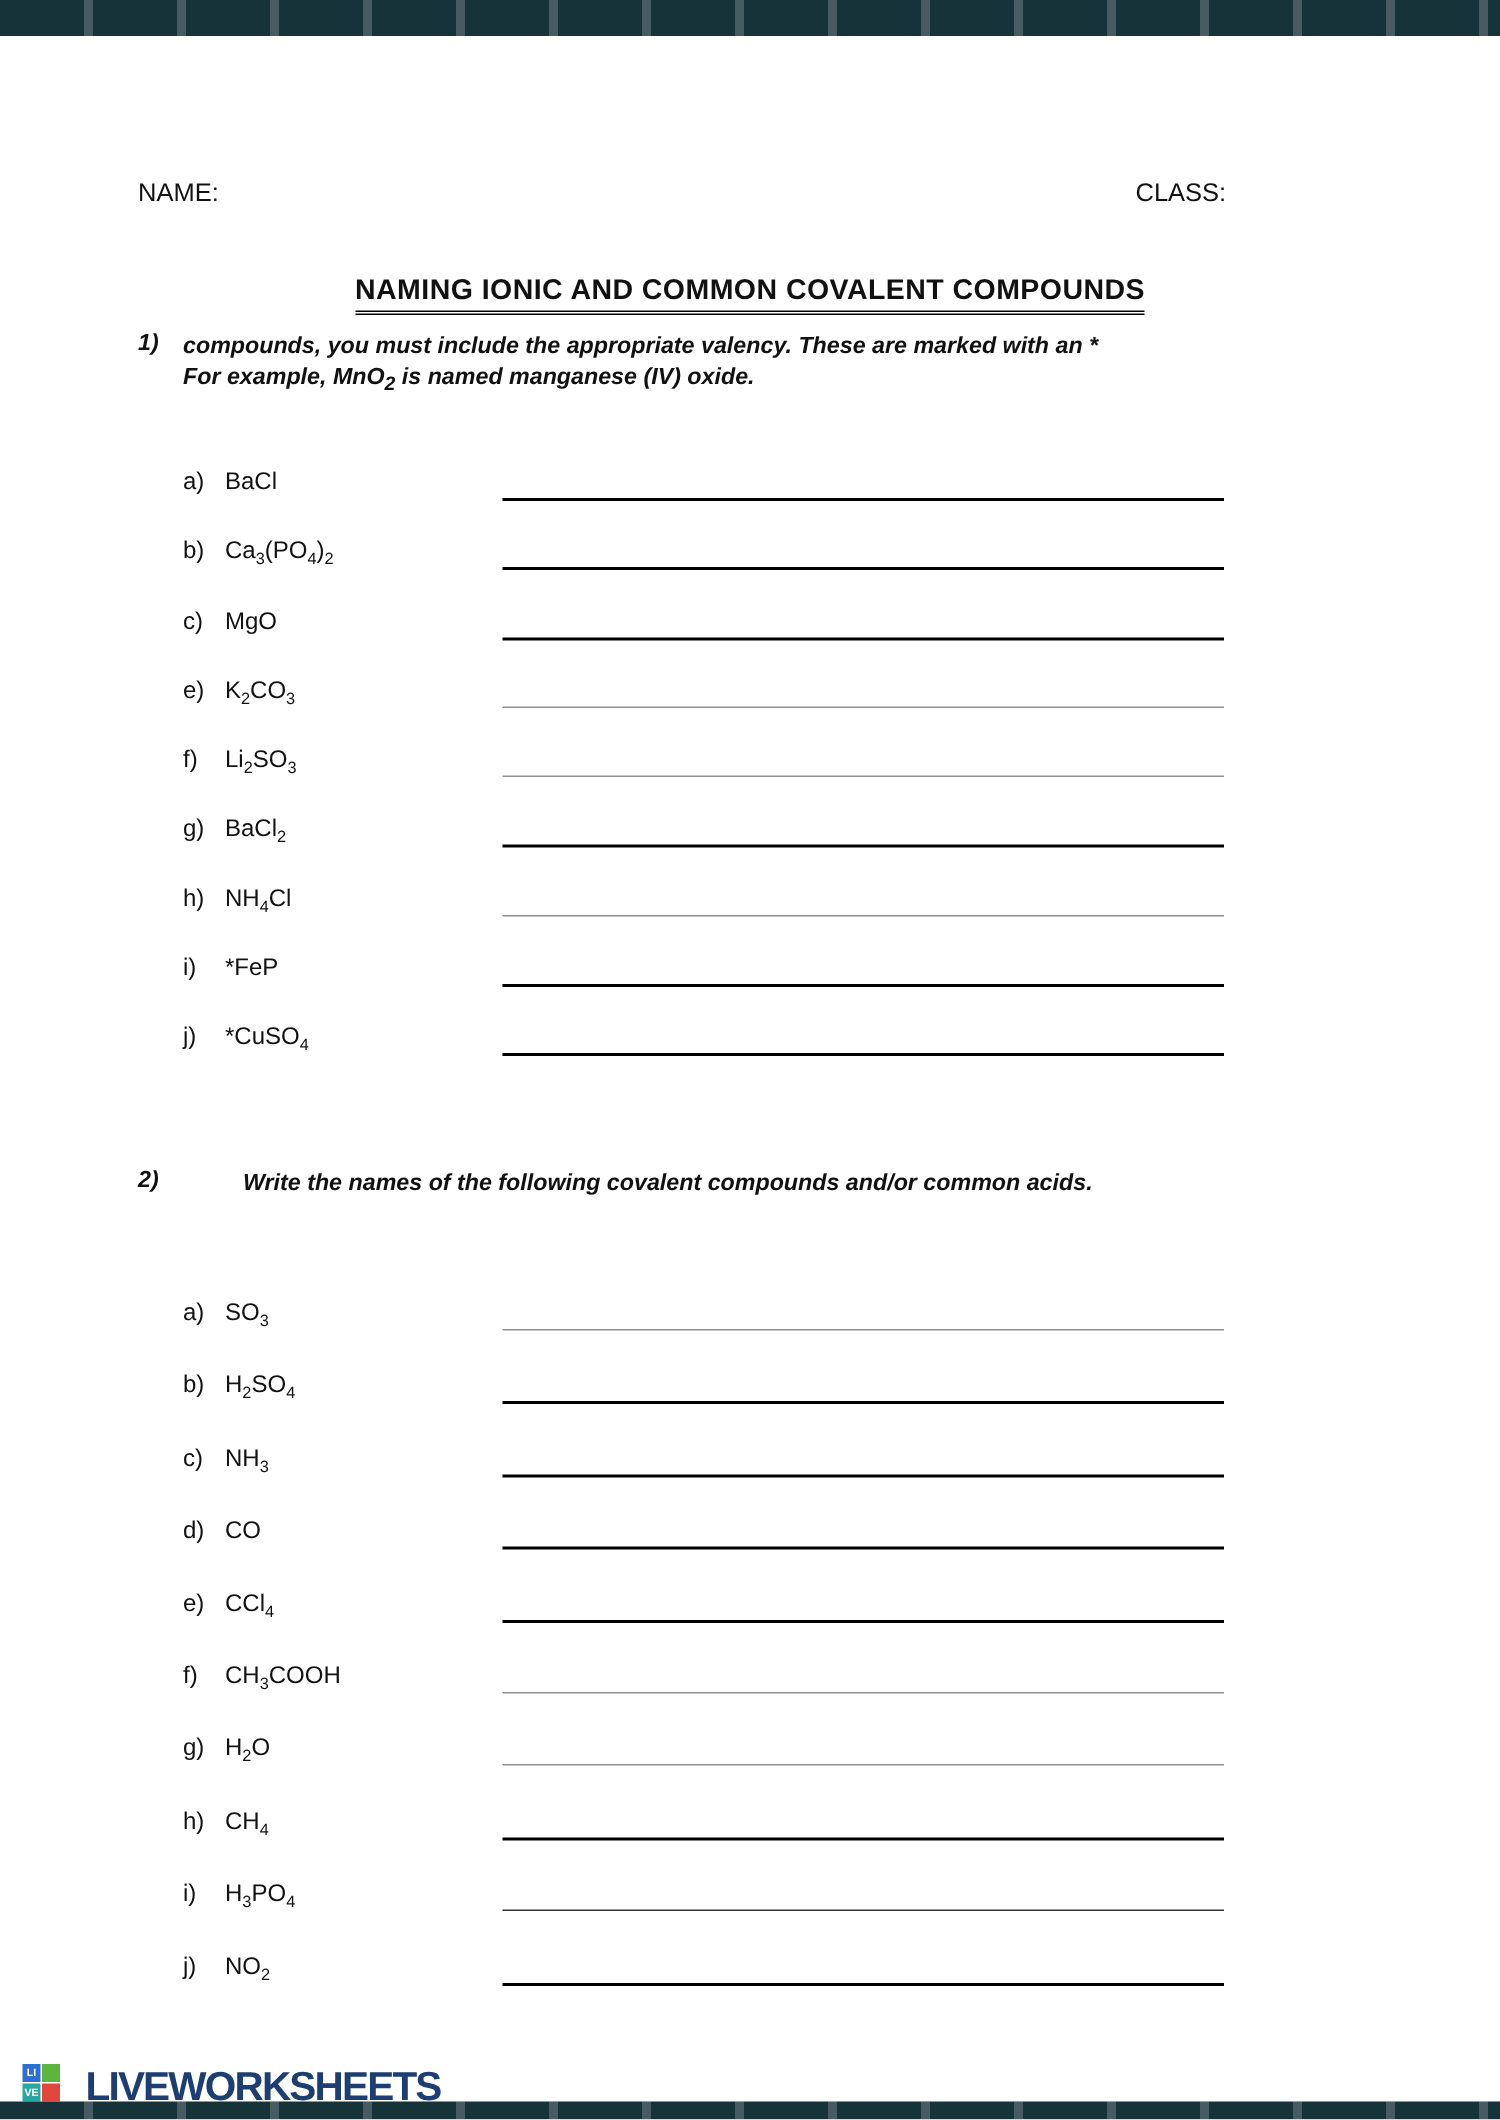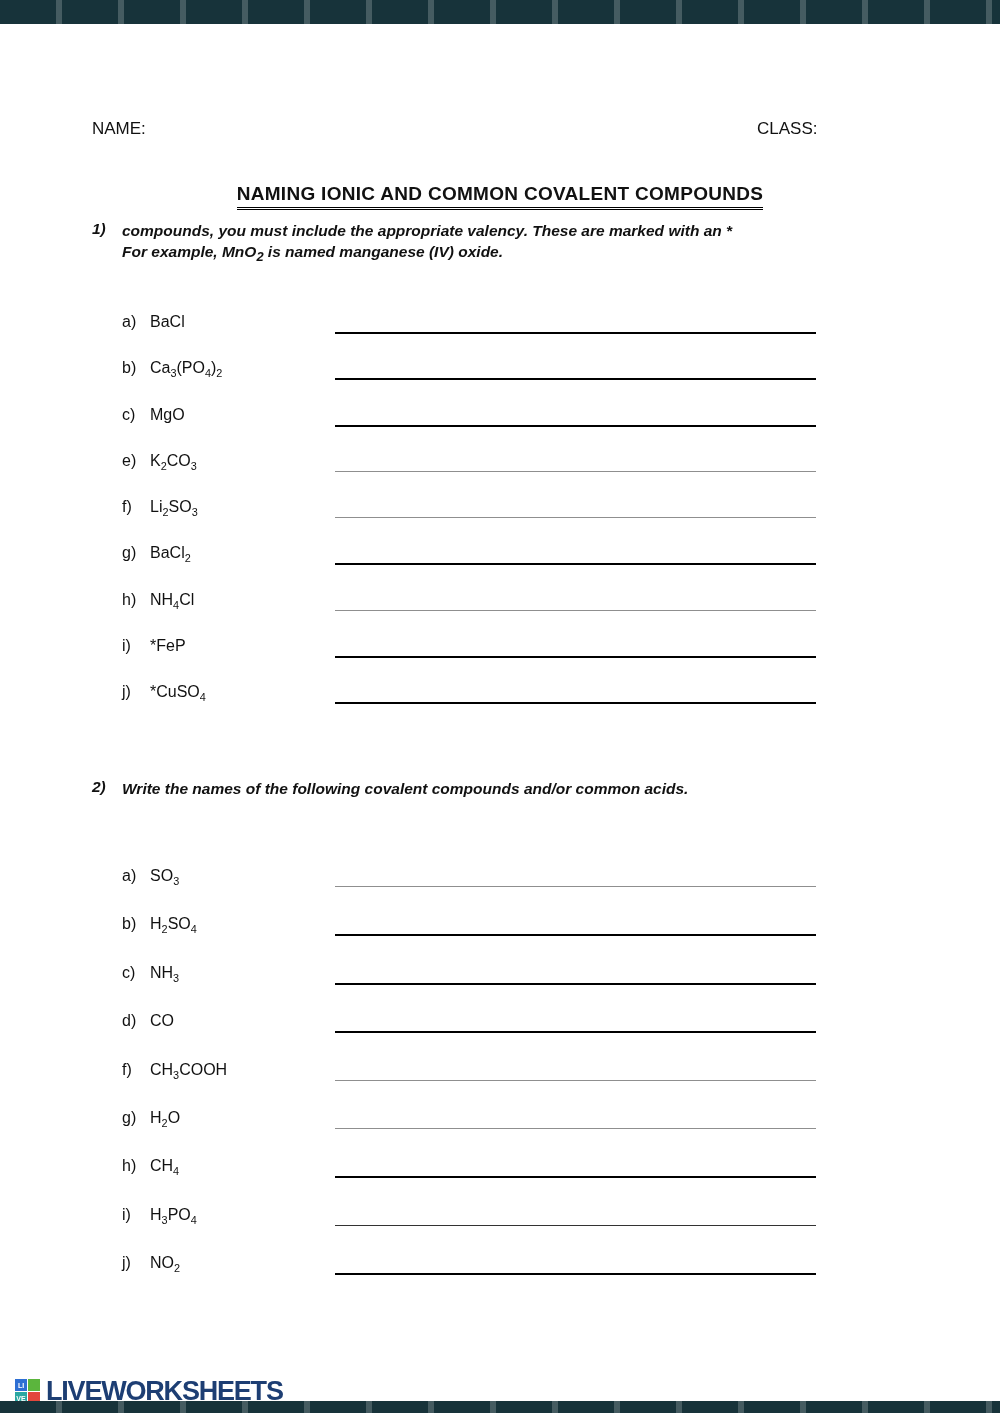--- a/index.html
+++ b/index.html
@@ -19,35 +19,35 @@
   .title-wrap{position:absolute;left:0;right:0;top:183px;text-align:center;}
   .title{
     display:inline-block;font-size:19px;font-weight:bold;letter-spacing:.3px;
     border-bottom:3px double #000;padding-bottom:2px;
   }
   .q-number{position:absolute;font-size:15.5px;font-weight:bold;font-style:italic;}
   .q1-number{left:92px;top:220px;}
   .q2-number{left:92px;top:778px;}
   .q-prompt{position:absolute;left:122px;width:740px;font-size:15.5px;font-weight:bold;font-style:italic;line-height:21px;}
   .q1-prompt{top:220px;}
-  .q2-prompt{top:778px;}
+  .q2-prompt{top:778px;margin-left:40px;}
   .items{position:absolute;left:122px;width:800px;}
   .q1-items{top:313px;}
   .q2-items{top:867px;}
   .q1-items .item-row{height:46.3px;}
   .q2-items .item-row{height:48.4px;}
   .item-row{position:relative;}
   .item-letter{display:inline-block;width:28px;font-size:16px;}
   .item-formula{font-size:16px;}
   .item-formula sub{font-size:0.68em;}
   .answer-line{position:absolute;left:213px;top:19px;width:481px;height:0;}
   .answer-line[data-rule="dark"]{border-bottom:2px solid #000;}
   .answer-line[data-rule="medium"]{border-bottom:1px solid #333;}
   .answer-line[data-rule="light"]{border-bottom:1px solid #8f8f8f;}
-  .brand{position:absolute;left:15px;top:1376px;display:flex;align-items:center;gap:6px;}
+  .brand{position:absolute;left:15px;top:1376px;display:flex;align-items:flex-start;gap:17px;}
   .brand-icon{display:grid;grid-template-columns:12px 12px;grid-template-rows:12px 12px;gap:1px;}
   .brand-sq{width:12px;height:12px;color:#fff;font-size:7px;font-weight:bold;
     display:flex;align-items:center;justify-content:center;line-height:1;}
   .brand-text{font-size:27px;font-weight:bold;letter-spacing:-1.2px;}
 </style>
 </head>
 <body>
 
 <div class="page">
 
@@ -121,20 +121,24 @@
     </div>
     <div class="item-row">
       <span class="item-letter">c)</span><span class="item-formula">NH<sub>3</sub></span>
       <span class="answer-line" data-rule="dark"></span>
     </div>
     <div class="item-row">
       <span class="item-letter">d)</span><span class="item-formula">CO</span>
       <span class="answer-line" data-rule="dark"></span>
     </div>
     <div class="item-row">
+      <span class="item-letter">e)</span><span class="item-formula">CCl<sub>4</sub></span>
+      <span class="answer-line" data-rule="dark"></span>
+    </div>
+    <div class="item-row">
       <span class="item-letter">f)</span><span class="item-formula">CH<sub>3</sub>COOH</span>
       <span class="answer-line" data-rule="light"></span>
     </div>
     <div class="item-row">
       <span class="item-letter">g)</span><span class="item-formula">H<sub>2</sub>O</span>
       <span class="answer-line" data-rule="light"></span>
     </div>
     <div class="item-row">
       <span class="item-letter">h)</span><span class="item-formula">CH<sub>4</sub></span>
       <span class="answer-line" data-rule="dark"></span>

